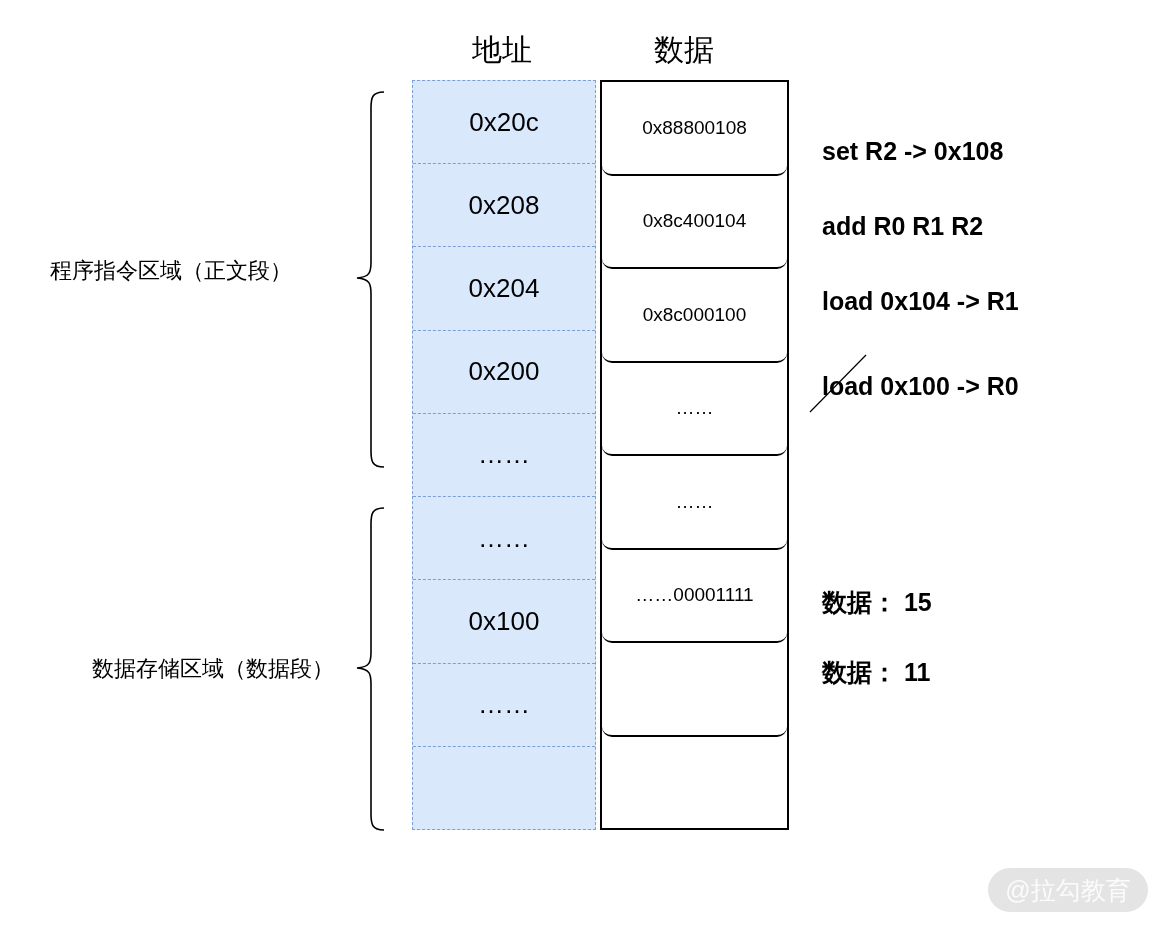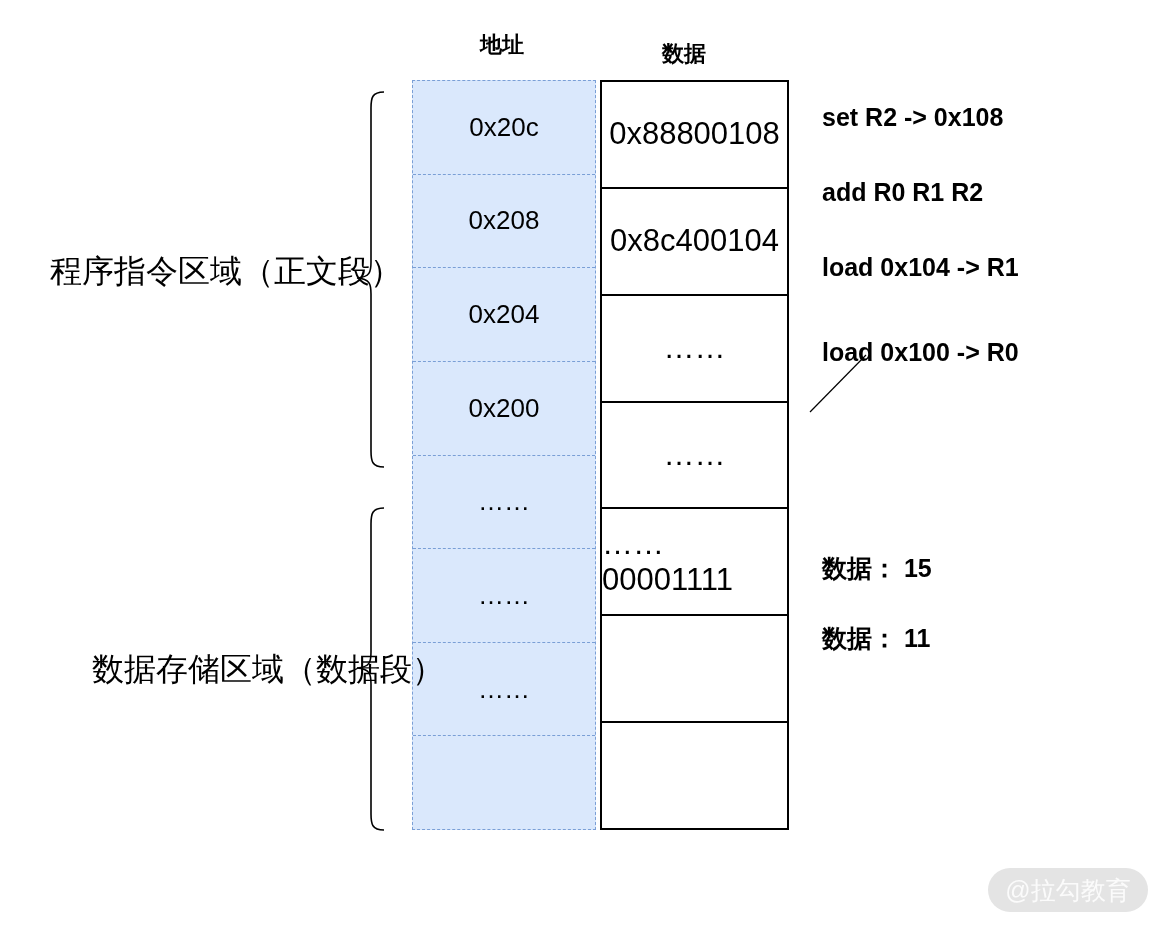--- a/index.html
+++ b/index.html
@@ -7,25 +7,25 @@
     width:1165px; height:931px;
     position:relative;
     background:#ffffff;
     overflow:hidden;
     font-family:"Liberation Sans","DejaVu Sans",sans-serif;
     color:#000;
   }
   .col-header {
     position:absolute; top:30px;
     transform:translateX(-50%);
-    font-size:22px; font-weight:bold;
+    font-size:30px; font-weight:normal;
     white-space:nowrap;
   }
   #addr-header { left:502px; }
-  #data-header { left:684px;margin-top:9px; }
+  #data-header { left:684px; }
 
   .addr-col {
     position:absolute; left:412px; top:80px;
     width:184px; height:750px;
     box-sizing:border-box;
     background:#dae8fc;
     border:1.5px dashed #7a9fd6;
     display:flex; flex-direction:column;
   }
   .addr-cell {
@@ -40,46 +40,48 @@
     position:absolute; left:600px; top:80px;
     width:189px; height:750px;
     box-sizing:border-box;
     background:#ffffff;
     border:2px solid #000;
     display:flex; flex-direction:column;
   }
   .data-cell {
     flex:1;
     display:flex; align-items:center; justify-content:center;
-    font-size:31px;
+    font-size:19px;
     border-bottom:2px solid #000;
+    border-radius:10px;
   }
   .data-cell:last-child { border-bottom:none; }
 
   .overlay {
     position:absolute; left:0; top:0;
     width:1165px; height:931px;
     pointer-events:none;
   }
   .overlay path, .overlay line { stroke:#000; fill:none; }
 
   .region-label {
     position:absolute;
-    font-size:32px;
+    font-size:22px;
     height:30px; line-height:30px;
     white-space:nowrap;
   }
   #label-text-segment { left:50px; top:256px; }
   #label-data-segment { left:72px; top:654px;margin-left:20px; }
 
   .annotation {
     position:absolute; left:822px;
     height:30px; line-height:30px;
     font-size:25px; font-weight:bold;
     white-space:nowrap;
+    margin-top:34px;
   }
 
   .watermark {
     position:absolute; left:988px; top:868px;
     width:160px; height:44px;
     background:#e4e4e4;
     border-radius:22px;
     color:#fbfbfb;
     font-size:25px;
     display:flex; align-items:center; justify-content:center;
@@ -92,27 +94,29 @@
 <div class="col-header" id="addr-header">地址</div>
 <div class="col-header" id="data-header">数据</div>
 
 <div class="addr-col">
   <div class="addr-cell">0x20c</div>
   <div class="addr-cell">0x208</div>
   <div class="addr-cell">0x204</div>
   <div class="addr-cell">0x200</div>
   <div class="addr-cell">……</div>
   <div class="addr-cell">……</div>
+  <div class="addr-cell">0x100</div>
   <div class="addr-cell">……</div>
   <div class="addr-cell"></div>
 </div>
 
 <div class="data-col">
   <div class="data-cell">0x88800108</div>
   <div class="data-cell">0x8c400104</div>
+  <div class="data-cell">0x8c000100</div>
   <div class="data-cell">……</div>
   <div class="data-cell">……</div>
   <div class="data-cell">……00001111</div>
   <div class="data-cell"></div>
   <div class="data-cell"></div>
 </div>
 
 <svg class="overlay" viewBox="0 0 1165 931" xmlns="http://www.w3.org/2000/svg">
   <path stroke-width="1.6" d="M384 92 C372 92 371 98 371 108 L371 262 C371 272 370 277 357 278 C370 279 371 284 371 294 L371 451 C371 461 372 467 384 467"></path>
   <path stroke-width="1.6" d="M384 508 C372 508 371 514 371 524 L371 652 C371 662 370 667 357 668 C370 669 371 674 371 684 L371 814 C371 824 372 830 384 830"></path>

